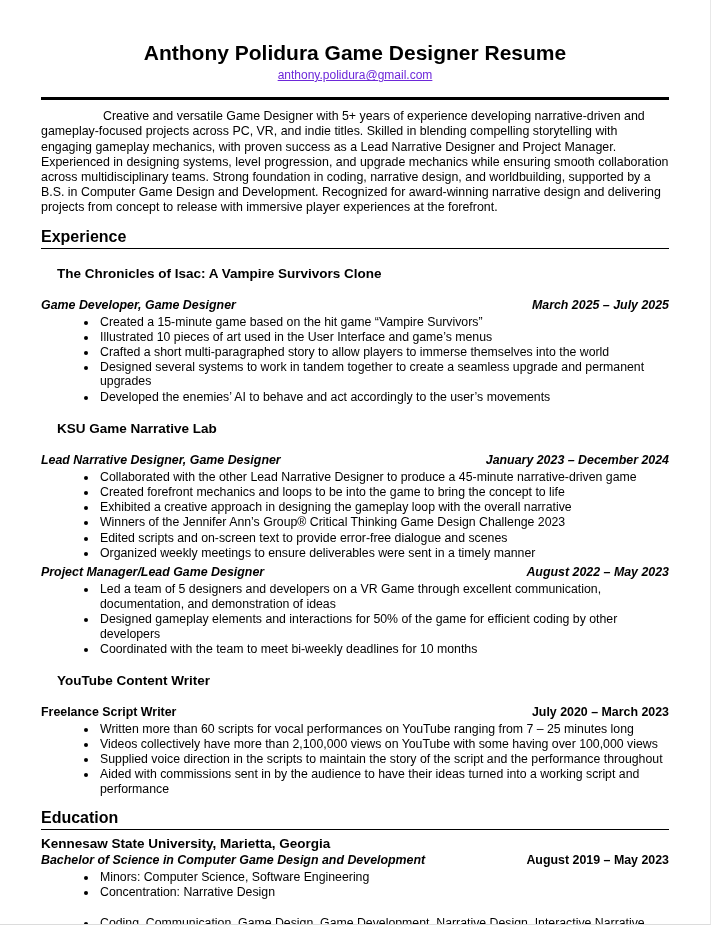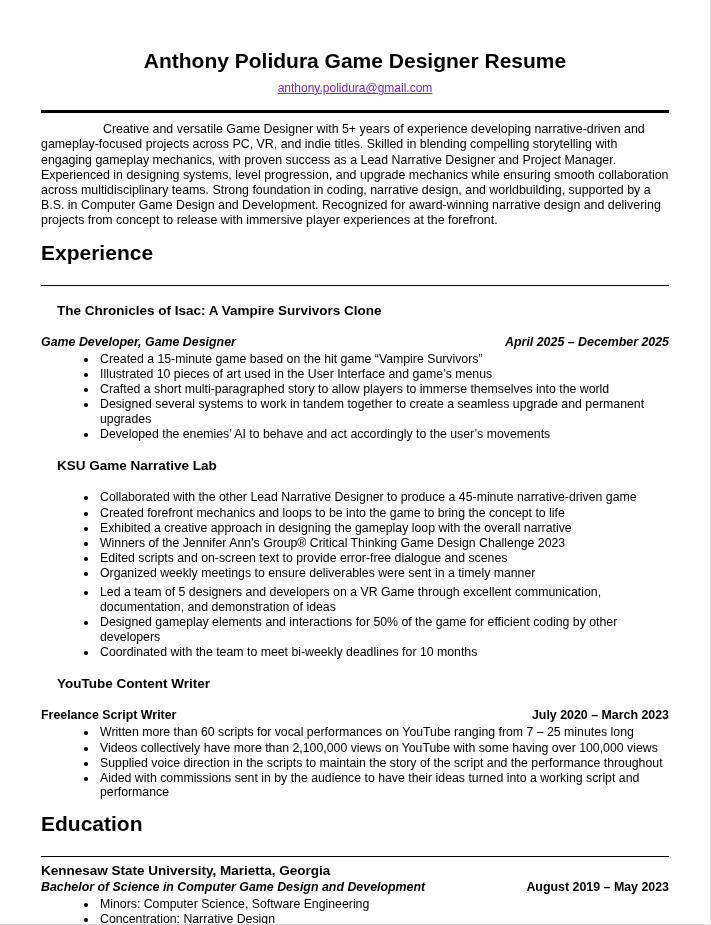--- a/index.html
+++ b/index.html
@@ -11,21 +11,21 @@
     color: #000000;
     font-family: "Liberation Sans", "DejaVu Sans", sans-serif;
     overflow: hidden;
     border-right: 1px solid #e8e8e8;
     border-bottom: 1px solid #dcdcdc;
   }
   .page {
     padding: 40px 41px 0 41px;
   }
   h1 {
-    margin: 8px;
+    margin: 0;
     font-size: 21px;
     font-weight: bold;
     text-align: center;
     line-height: 1.2;
   }
   .email-line {
     text-align: center;
     margin-top: 3px;
     font-size: 12px;
   }
@@ -40,25 +40,25 @@
     margin: 15px 0 9px 0;
   }
   .summary {
     margin: 0;
     font-size: 12.4px;
     line-height: 15.2px;
     text-indent: 62px;
   }
   .section-heading {
     margin: 11px 0 0 0;
-    font-size: 21px;
+    font-size: 16px;
     font-weight: bold;
     line-height: 1.25;
     border-bottom: 1.5px solid #000000;
-    padding-bottom: 19px;
+    padding-bottom: 1px;
   }
   .section-heading.skills-gap {
     margin-top: 29px;
   }
   .job { margin-top: 5px; }
   .job-title {
     margin: 16px;
     font-size: 13.5px;
     font-weight: bold;
     line-height: 17px;
@@ -108,44 +108,52 @@
 
   <p class="summary">Creative and versatile Game Designer with 5+ years of experience developing narrative-driven and gameplay-focused projects across PC, VR, and indie titles. Skilled in blending compelling storytelling with engaging gameplay mechanics, with proven success as a Lead Narrative Designer and Project Manager. Experienced in designing systems, level progression, and upgrade mechanics while ensuring smooth collaboration across multidisciplinary teams. Strong foundation in coding, narrative design, and worldbuilding, supported by a B.S. in Computer Game Design and Development. Recognized for award-winning narrative design and delivering projects from concept to release with immersive player experiences at the forefront.</p>
 
   <section>
     <h2 class="section-heading">Experience</h2>
 
     <div class="job">
       <h3 class="job-title">The Chronicles of Isac: A Vampire Survivors Clone</h3>
       <div class="role-line">
         <span class="role">Game Developer, Game Designer</span>
-        <span class="dates">April 2025 – December 2025</span>
+        <span class="dates">March 2025 – July 2025</span>
       </div>
       <ul class="bullets">
           <li>Created a 15-minute game based on the hit game “Vampire Survivors”</li>
           <li>Illustrated 10 pieces of art used in the User Interface and game’s menus</li>
           <li>Crafted a short multi-paragraphed story to allow players to immerse themselves into the world</li>
           <li>Designed several systems to work in tandem together to create a seamless upgrade and permanent upgrades</li>
           <li>Developed the enemies’ AI to behave and act accordingly to the user’s movements</li>
         </ul>
     </div>
 
     <div class="job">
       <h3 class="job-title">KSU Game Narrative Lab</h3>
+      <div class="role-line">
+        <span class="role">Lead Narrative Designer, Game Designer</span>
+        <span class="dates">January 2023 – December 2024</span>
+      </div>
       <ul class="bullets">
           <li>Collaborated with the other Lead Narrative Designer to produce a 45-minute narrative-driven game</li>
           <li>Created forefront mechanics and loops to be into the game to bring the concept to life</li>
           <li>Exhibited a creative approach in designing the gameplay loop with the overall narrative</li>
           <li>Winners of the Jennifer Ann’s Group® Critical Thinking Game Design Challenge 2023</li>
           <li>Edited scripts and on-screen text to provide error-free dialogue and scenes</li>
           <li>Organized weekly meetings to ensure deliverables were sent in a timely manner</li>
         </ul>
     </div>
 
     <div class="job">
+      <div class="role-line">
+        <span class="role">Project Manager/Lead Game Designer</span>
+        <span class="dates">August 2022 – May 2023</span>
+      </div>
       <ul class="bullets">
           <li>Led a team of 5 designers and developers on a VR Game through excellent communication, documentation, and demonstration of ideas</li>
           <li>Designed gameplay elements and interactions for 50% of the game for efficient coding by other developers</li>
           <li>Coordinated with the team to meet bi-weekly deadlines for 10 months</li>
         </ul>
     </div>
 
     <div class="job">
       <h3 class="job-title">YouTube Content Writer</h3>
       <div class="role-line no-italic">

